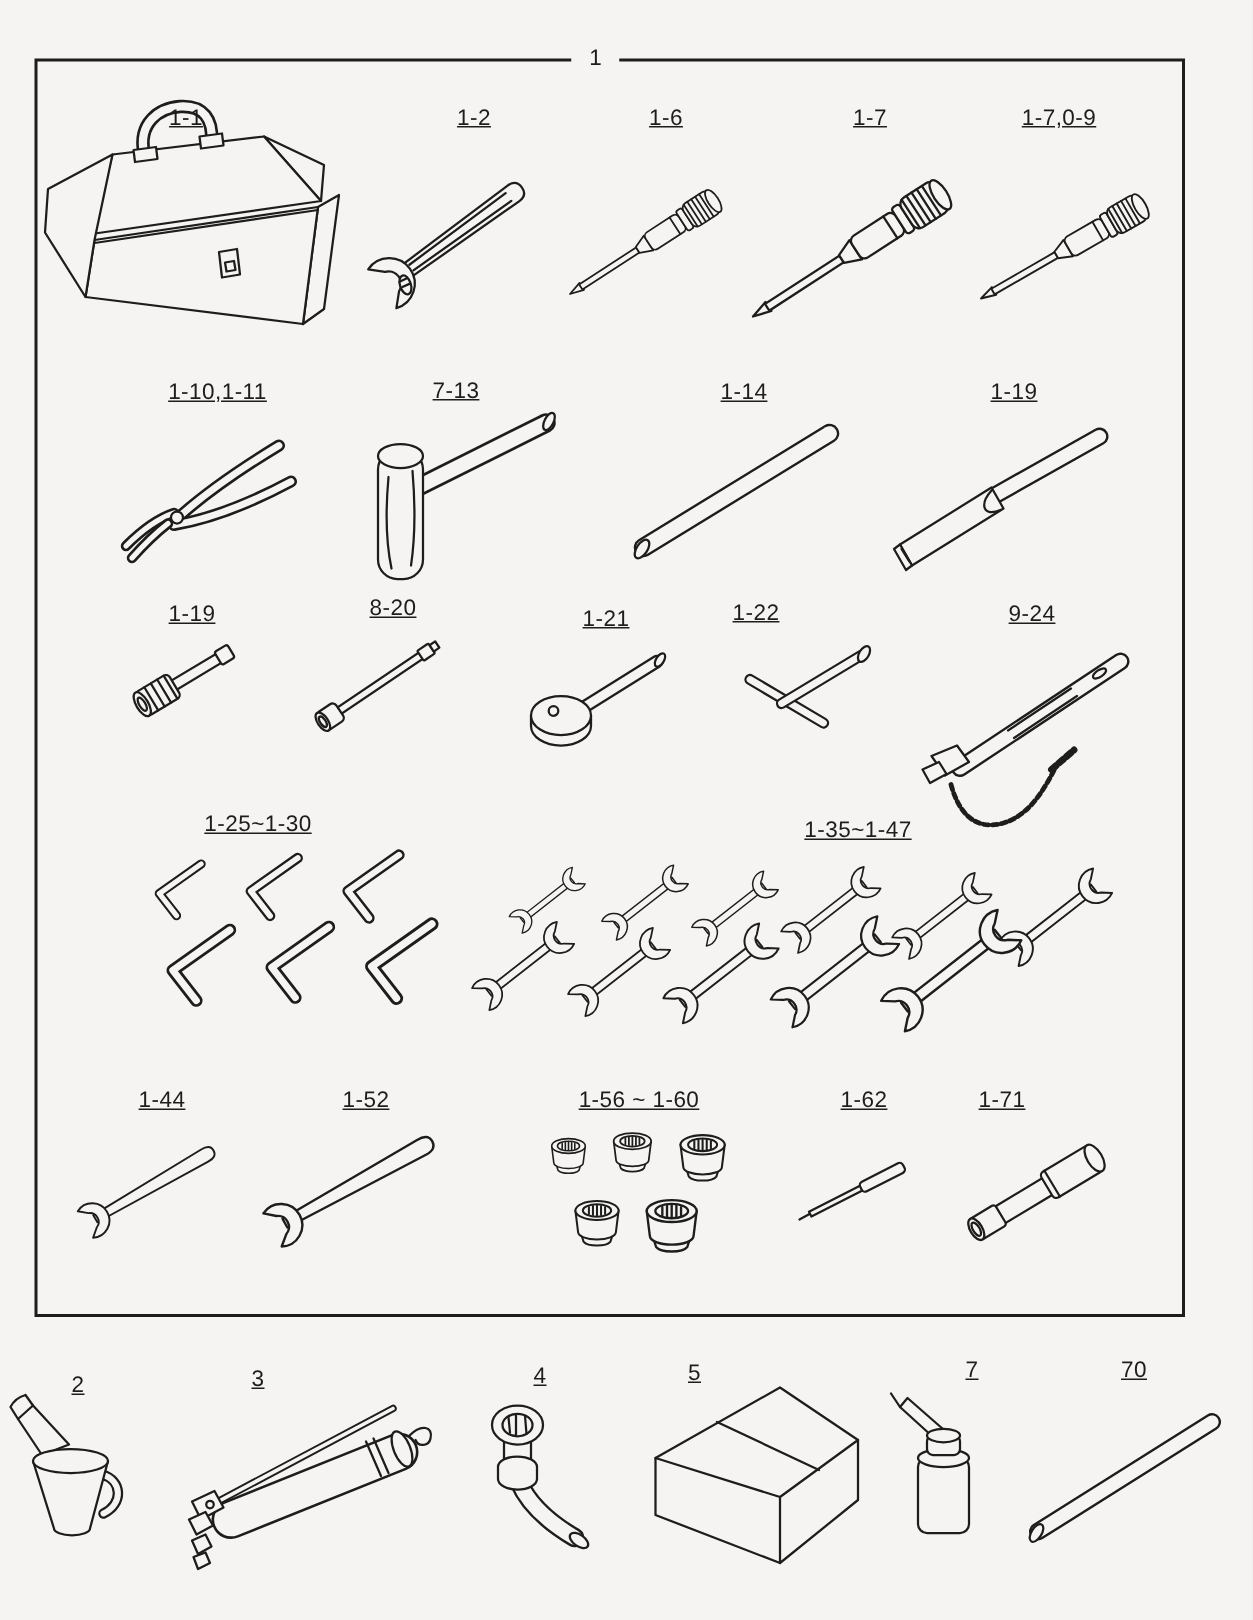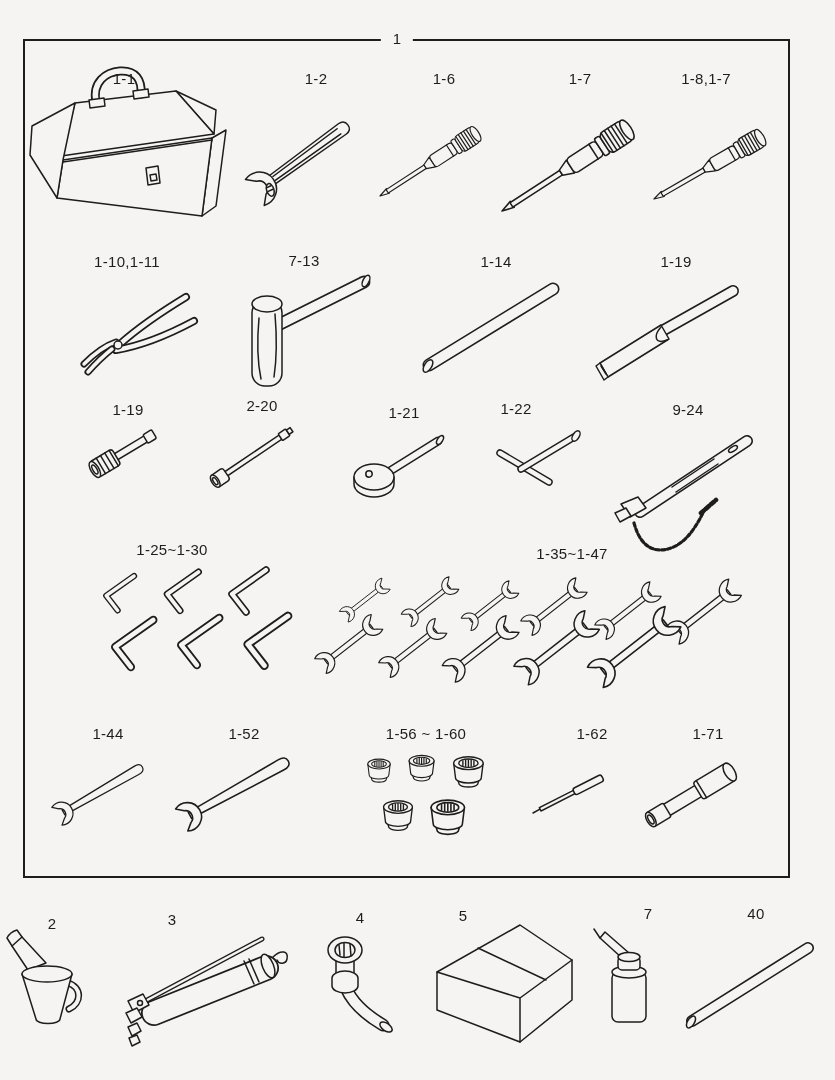--- a/index.html
+++ b/index.html
@@ -2,21 +2,21 @@
 <html><head>
 <meta charset="utf-8">
 <style>
   html,body{margin:0;padding:0;background:#e9e9e7;}
   .canvas{position:relative;width:835px;height:1080px;background:#f5f4f2;
           font-family:"Liberation Sans",sans-serif;color:#1d1d1b;overflow:hidden;}
   .main-box{position:absolute;left:23px;top:39px;width:763px;height:835px;
             border:2px solid #1d1d1b;z-index:1;}
   svg.art{position:absolute;left:0;top:0;z-index:2;}
   .lbl{position:absolute;transform:translateX(-50%);font-size:15px;line-height:1.2;
-       white-space:nowrap;z-index:3;letter-spacing:.3px;}
+       white-space:nowrap;z-index:3;letter-spacing:.3px;text-decoration:underline;}
   .group-lbl{position:absolute;left:397px;top:29px;transform:translateX(-50%);
        font-size:15px;line-height:1.3;background:#f5f4f2;padding:0 12px;z-index:3;}
   
   .k{fill:none;stroke:#1d1d1b;stroke-width:1.5;stroke-linecap:round;stroke-linejoin:round;}
   .f{fill:#f5f4f2;stroke:#1d1d1b;stroke-width:1.5;stroke-linecap:round;stroke-linejoin:round;}
   .tb{fill:none;stroke:#1d1d1b;stroke-linecap:round;stroke-linejoin:round;}
   .tw{fill:none;stroke:#f5f4f2;stroke-linecap:round;stroke-linejoin:round;}
 </style>
 </head>
 <body>
@@ -275,38 +275,38 @@
       <path class="tb" stroke-width="12" d="M692,1021 L808,948"></path>
       <path class="tw" stroke-width="8.8" d="M692,1021 L808,948"></path>
       <ellipse class="f" cx="691" cy="1022" rx="3.4" ry="6.6" transform="rotate(32 691 1022)"></ellipse>
     </g>
   </svg>
 
   <span class="lbl" style="left:124px;top:70px">1-1</span>
   <span class="lbl" style="left:316px;top:70px">1-2</span>
   <span class="lbl" style="left:444px;top:70px">1-6</span>
   <span class="lbl" style="left:580px;top:70px">1-7</span>
-  <span class="lbl" style="left:706px;top:70px">1-8,1-7</span>
-  <span class="lbl" style="left:127px;top:253px">1-10,1-11</span>
+  <span class="lbl" style="left:706px;top:70px">1-7,0-9</span>
+  <span class="lbl" style="left:145px;top:253px">1-10,1-11</span>
   <span class="lbl" style="left:304px;top:252px">7-13</span>
   <span class="lbl" style="left:496px;top:253px">1-14</span>
   <span class="lbl" style="left:676px;top:253px">1-19</span>
   <span class="lbl" style="left:128px;top:401px">1-19</span>
-  <span class="lbl" style="left:262px;top:397px">2-20</span>
+  <span class="lbl" style="left:262px;top:397px">8-20</span>
   <span class="lbl" style="left:404px;top:404px">1-21</span>
-  <span class="lbl" style="left:516px;top:400px">1-22</span>
+  <span class="lbl" style="left:504px;top:400px">1-22</span>
   <span class="lbl" style="left:688px;top:401px">9-24</span>
   <span class="lbl" style="left:172px;top:541px">1-25~1-30</span>
   <span class="lbl" style="left:572px;top:545px">1-35~1-47</span>
   <span class="lbl" style="left:108px;top:725px">1-44</span>
   <span class="lbl" style="left:244px;top:725px">1-52</span>
   <span class="lbl" style="left:426px;top:725px">1-56 ~ 1-60</span>
-  <span class="lbl" style="left:592px;top:725px">1-62</span>
-  <span class="lbl" style="left:708px;top:725px">1-71</span>
+  <span class="lbl" style="left:576px;top:725px">1-62</span>
+  <span class="lbl" style="left:668px;top:725px">1-71</span>
 
   <span class="lbl" style="left:52px;top:915px">2</span>
   <span class="lbl" style="left:172px;top:911px">3</span>
   <span class="lbl" style="left:360px;top:909px">4</span>
   <span class="lbl" style="left:463px;top:907px">5</span>
   <span class="lbl" style="left:648px;top:905px">7</span>
-  <span class="lbl" style="left:756px;top:905px">40</span>
+  <span class="lbl" style="left:756px;top:905px">70</span>
 
 </div>
 
 </body></html>

